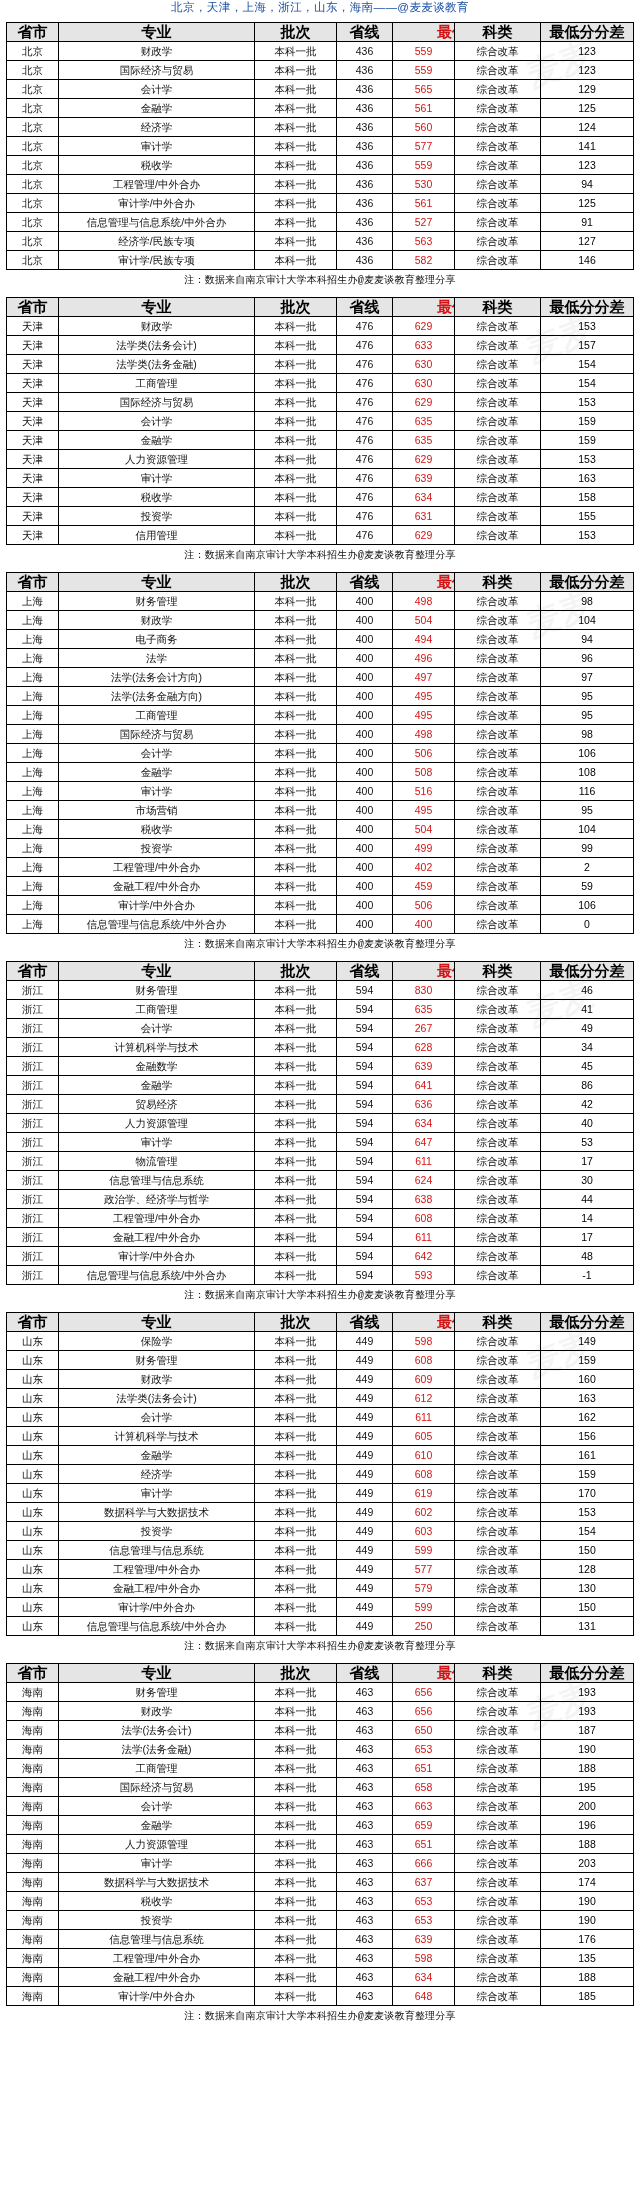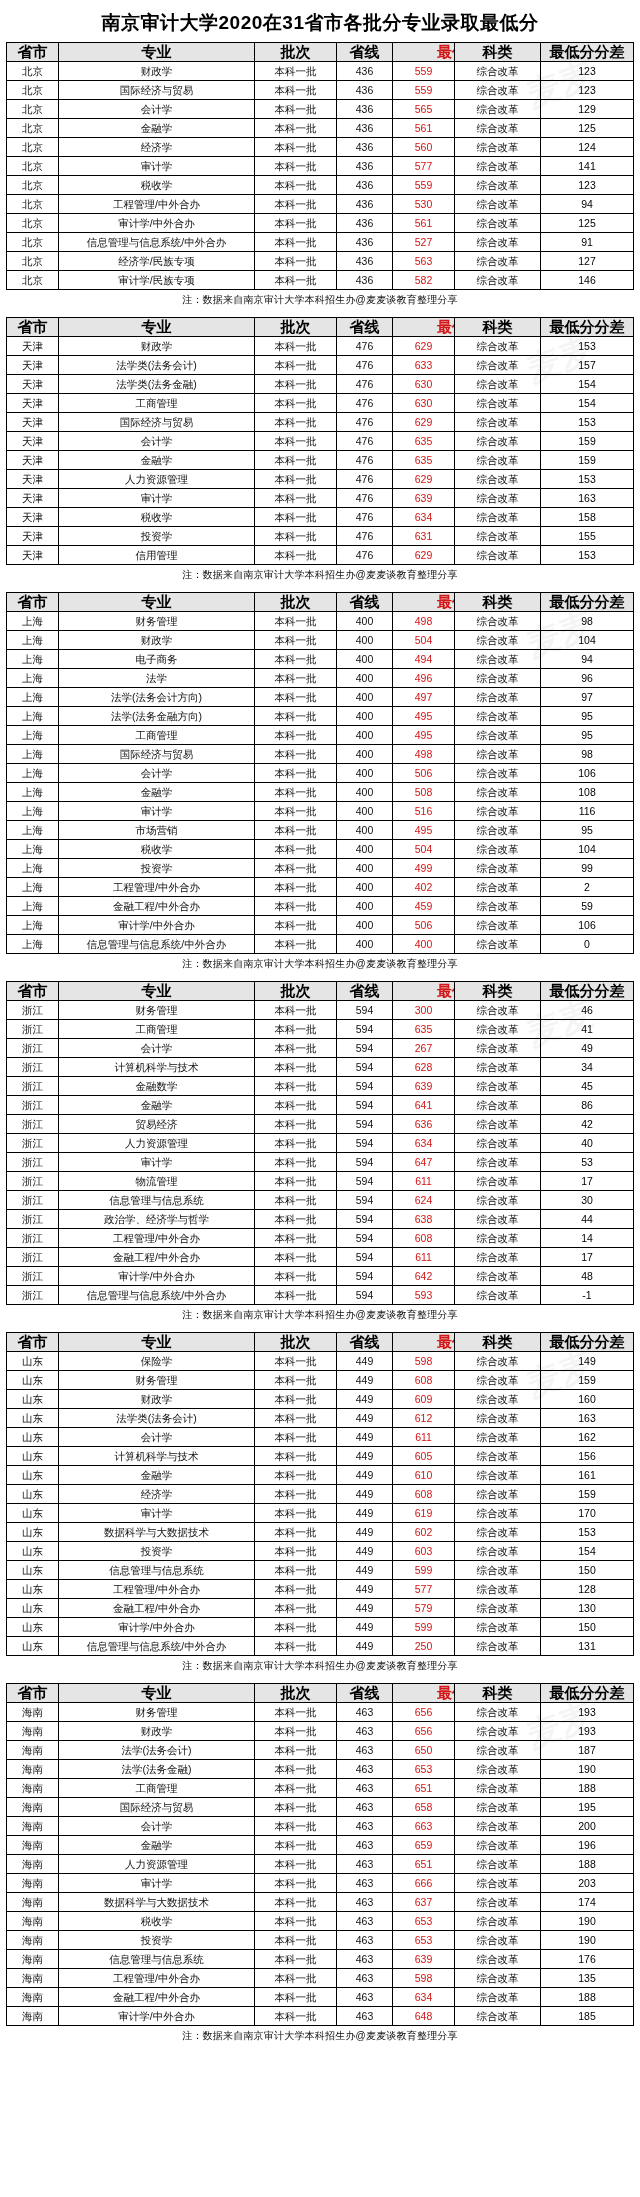--- a/index.html
+++ b/index.html
@@ -54,20 +54,21 @@
   td.prov{font-weight:normal;}
   td.major{text-align:center;}
   td.score{color:#d31515;}
   td.diff{color:#000;}
   .note{
     text-align:center;
     font-size:10px;
     padding:3px 0 10px 0;
     color:#111;
     letter-spacing:.2px;
+    font-family:Liberation Mono, monospace;
   }
   .block{position:relative;}
   .wm{
     position:absolute;
     right:40px;top:20px;
     font-size:34px;
     color:rgba(0,0,0,.045);
     font-weight:bold;
     transform:rotate(-20deg);
     pointer-events:none;
@@ -78,22 +79,24 @@
   col.c-line{width:56px;}
   col.c-score{width:62px;}
   col.c-cat{width:86px;}
   col.c-diff{width:auto;}
 </style>
 </head>
 <body>
 
 <div class="page">
 
-  <div class="title">南京审计大学2020在31省市各批分专业录取最低分</div>
 
+  <div class="subtitle">
+    <span>北京</span><span class="sep">，</span><span>天津</span><span class="sep">，</span><span>上海</span><span class="sep">，</span><span>浙江</span><span class="sep">，</span><span>山东</span><span class="sep">，</span><span>海南</span><span class="brand">——@麦麦谈教育</span>
+  </div>
 
   <div id="blocks">
       <div class="block">
         <div class="wm">麦麦</div>
         <table class="grid">
           <colgroup>
             <col class="c-prov">
             <col class="c-major">
             <col class="c-batch">
             <col class="c-line">
@@ -573,21 +576,21 @@
               <th>科类</th>
               <th>最低分分差</th>
             </tr>
           </thead>
           <tbody>
             <tr>
               <td class="prov">浙江</td>
               <td class="major">财务管理</td>
               <td class="batch">本科一批</td>
               <td class="line">594</td>
-              <td class="score">300</td>
+              <td class="score">830</td>
               <td class="cat">综合改革</td>
               <td class="diff">46</td>
             </tr>
             <tr>
               <td class="prov">浙江</td>
               <td class="major">工商管理</td>
               <td class="batch">本科一批</td>
               <td class="line">594</td>
               <td class="score">635</td>
               <td class="cat">综合改革</td>

